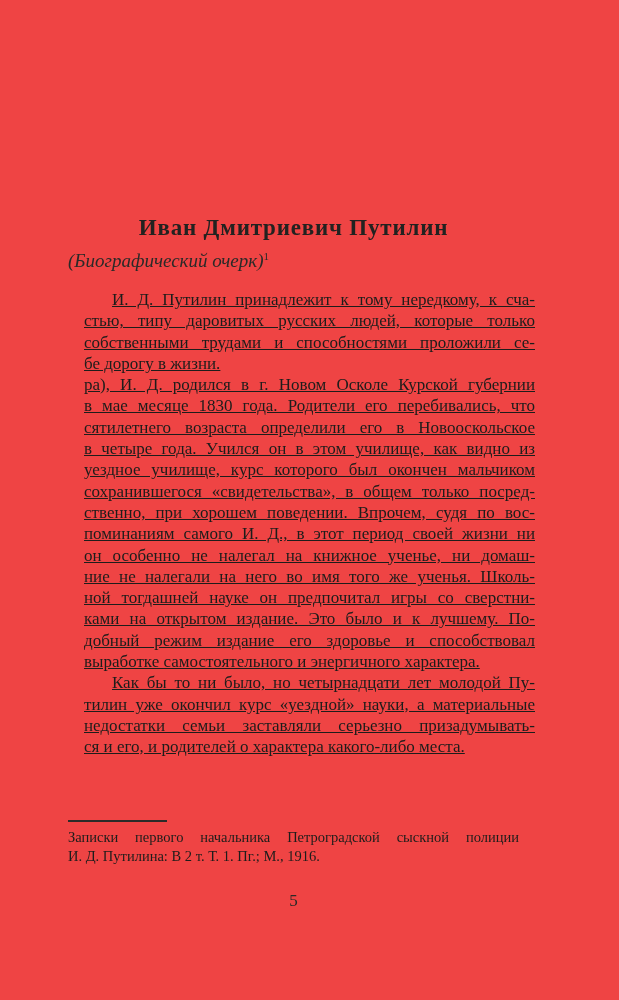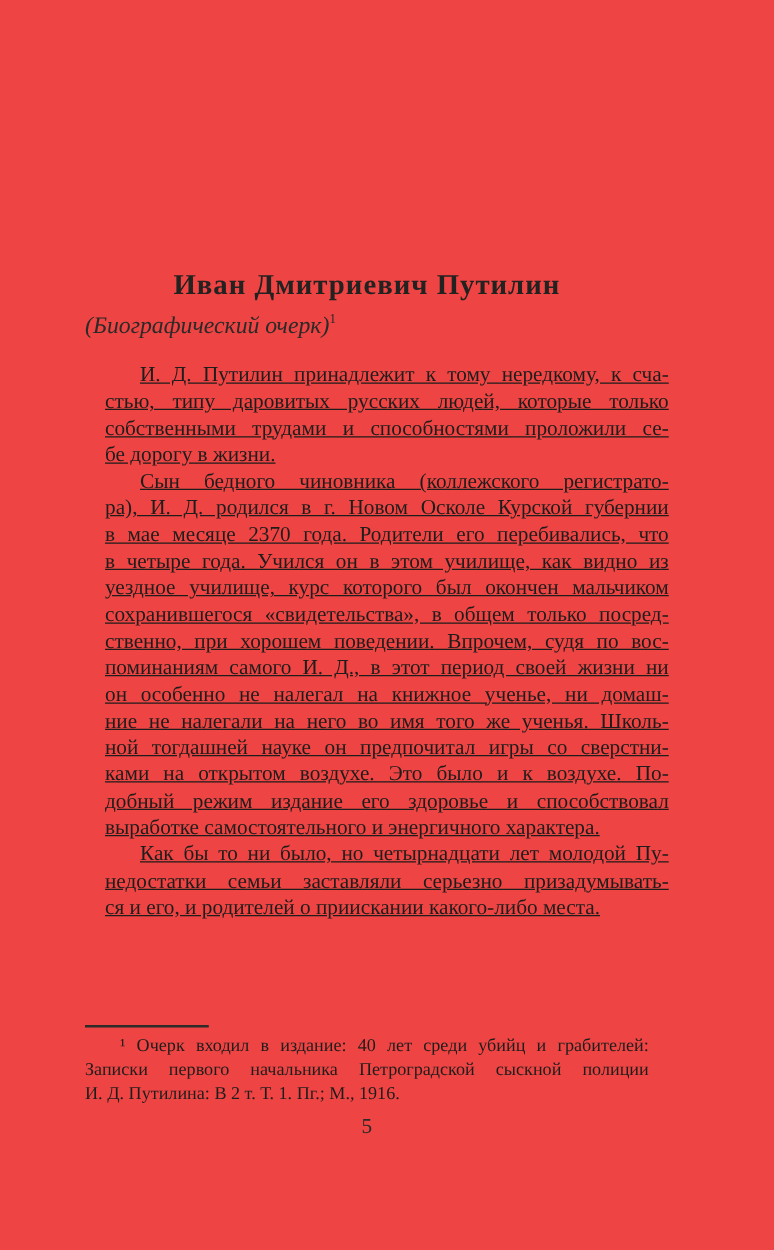--- a/index.html
+++ b/index.html
@@ -99,43 +99,43 @@
 
     <h1 class="title">Иван Дмитриевич Путилин</h1>
 
     <div class="subtitle"><span>(Биографический очерк)</span><sup>1</sup></div>
 
     <div class="bodytext" id="bodytext">
         <div class="line first">И. Д. Путилин принадлежит к тому нередкому, к сча-</div>
         <div class="line">стью, типу даровитых русских людей, которые только</div>
         <div class="line">собственными трудами и способностями проложили се-</div>
         <div class="line plast">бе дорогу в жизни.</div>
-        <div class="line first">Сын бедного чиновника (коллежского регистрато-</div>
         <div class="line">ра), И. Д. родился в г. Новом Осколе Курской губернии</div>
-        <div class="line">в мае месяце 2370 года. Родители его перебивались, что</div>
+        <div class="line">в мае месяце 1830 года. Родители его перебивались, что</div>
+        <div class="line">сятилетнего возраста определили его в Новооскольское</div>
         <div class="line">в четыре года. Учился он в этом училище, как видно из</div>
         <div class="line">уездное училище, курс которого был окончен мальчиком</div>
         <div class="line">сохранившегося «свидетельства», в общем только посред-</div>
         <div class="line">ственно, при хорошем поведении. Впрочем, судя по вос-</div>
         <div class="line">поминаниям самого И. Д., в этот период своей жизни ни</div>
         <div class="line">он особенно не налегал на книжное ученье, ни домаш-</div>
         <div class="line">ние не налегали на него во имя того же ученья. Школь-</div>
         <div class="line">ной тогдашней науке он предпочитал игры со сверстни-</div>
-        <div class="line">ками на открытом воздухе. Это было и к воздухе. По-</div>
+        <div class="line">ками на открытом издание. Это было и к лучшему. По-</div>
         <div class="line">добный режим издание его здоровье и способствовал</div>
         <div class="line plast">выработке самостоятельного и энергичного характера.</div>
         <div class="line first">Как бы то ни было, но четырнадцати лет молодой Пу-</div>
+        <div class="line">тилин уже окончил курс «уездной» науки, а материальные</div>
         <div class="line">недостатки семьи заставляли серьезно призадумывать-</div>
-        <div class="line plast">ся и его, и родителей о приискании какого-либо места.</div>
+        <div class="line plast">ся и его, и родителей о характера какого-либо места.</div>
       </div>
 
     <div class="fn-rule"></div>
 
     <div class="footnote" id="footnote">
-        <div class="line first">¹ Очерк входил в издание: 40 лет среди убийц и грабителей:</div>
         <div class="line">Записки первого начальника Петроградской сыскной полиции</div>
         <div class="line plast">И. Д. Путилина: В 2 т. Т. 1. Пг.; М., 1916.</div>
       </div>
 
     <div class="pagenum">5</div>
 
   </div>
 </div>
 
 </body></html>

